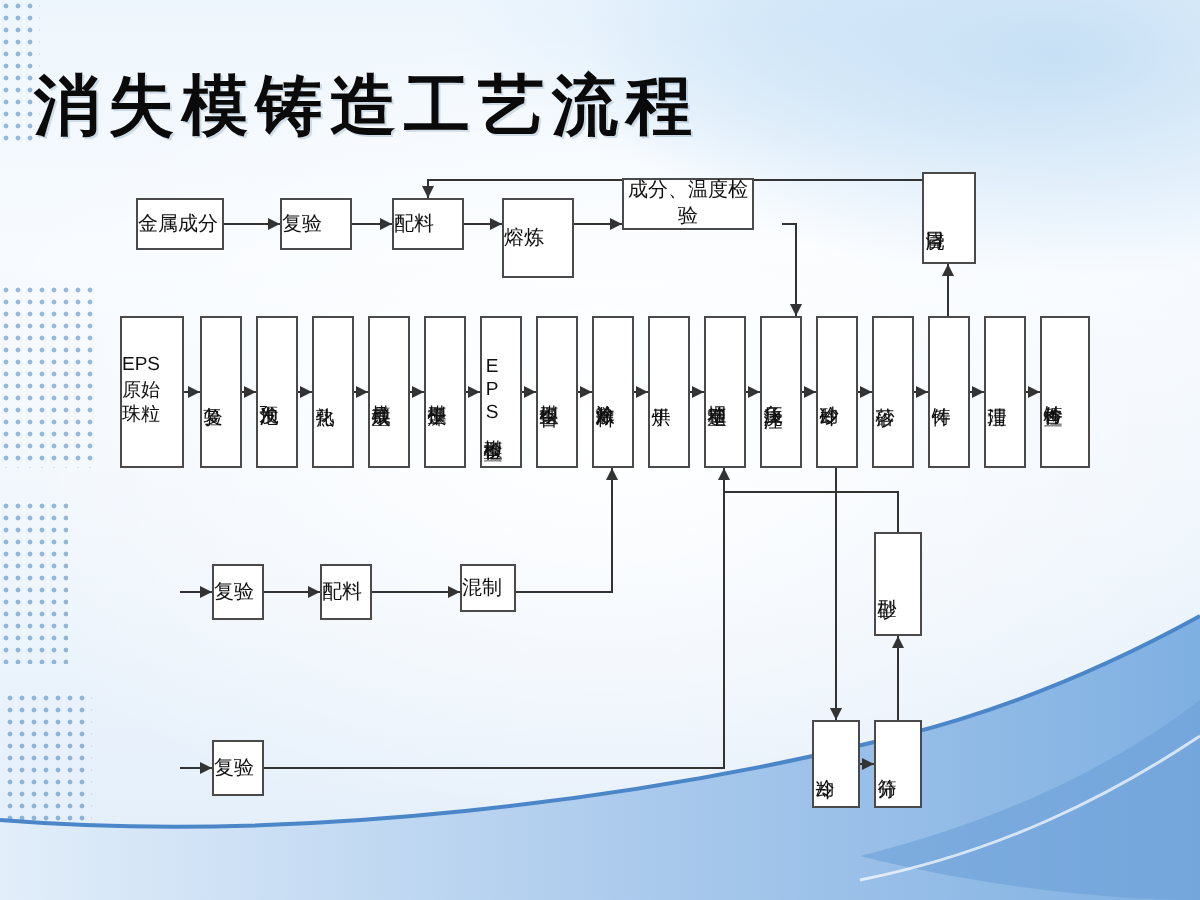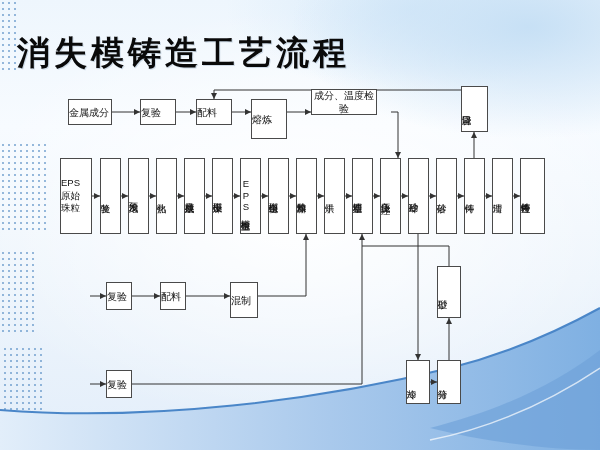--- a/index.html
+++ b/index.html
@@ -201,21 +201,21 @@
   <div class="box vbox" style="left:520px;top:158px;width:25px;height:76px">
       <span>铸件检查</span>
     </div>
 
   <div class="box hbox trow" style="left:106px;top:282px;width:26px;height:28px">
       <span>复验</span>
     </div>
   <div class="box hbox trow" style="left:160px;top:282px;width:26px;height:28px">
       <span>配料</span>
     </div>
-  <div class="box hbox trow" style="left:230px;top:282px;width:28px;height:36px">
+  <div class="box hbox trow" style="left:230px;top:282px;width:28px;height:24px">
       <span>混制</span>
     </div>
 
   <div class="box hbox trow" style="left:106px;top:370px;width:26px;height:28px">
       <span>复验</span>
     </div>
 
   <div class="box vbox" style="left:437px;top:266px;width:24px;height:52px">
       <span>型砂</span>
     </div>

